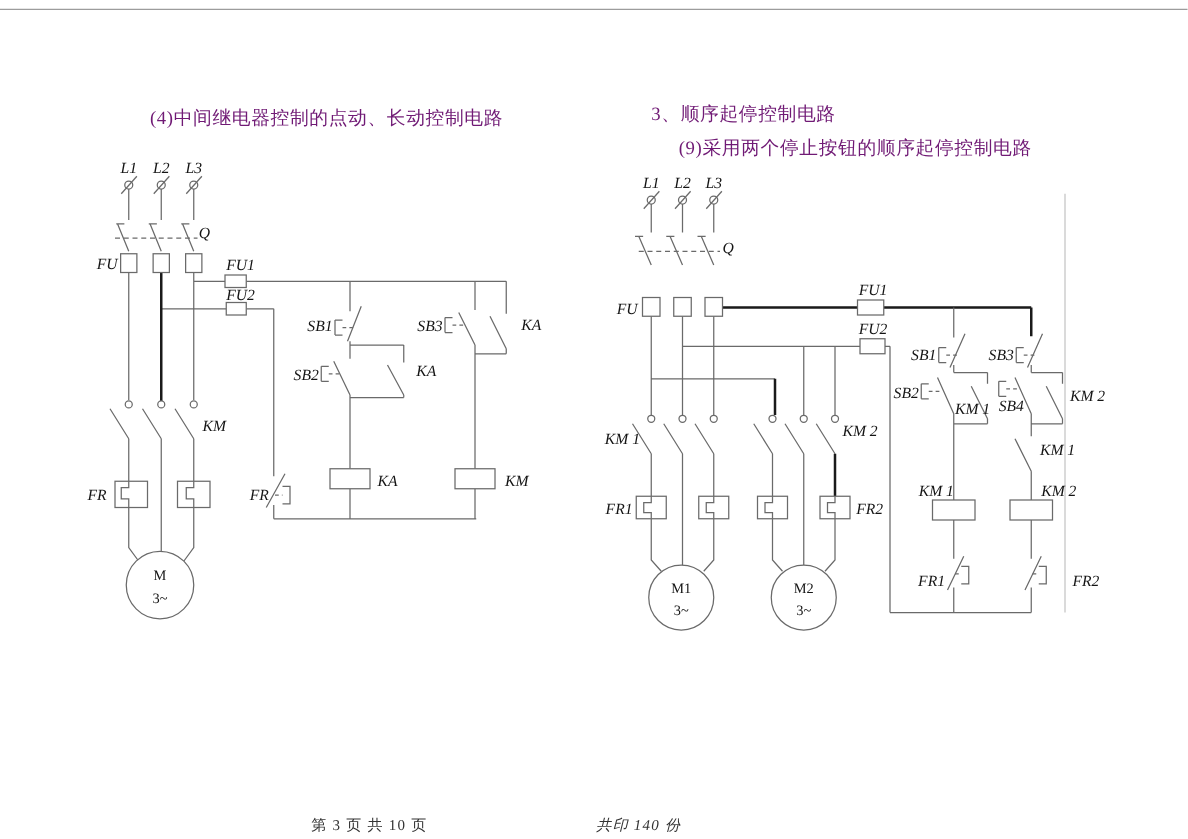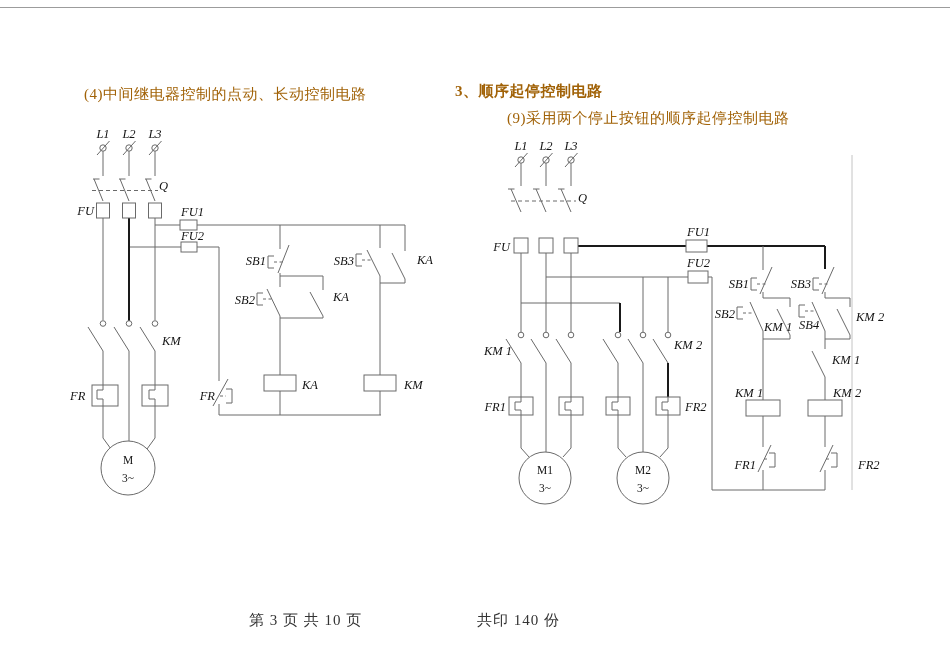--- a/index.html
+++ b/index.html
@@ -1,41 +1,41 @@
 <!DOCTYPE html>
 <html><head>
 <meta charset="utf-8">
 <style>
   html,body{margin:0;padding:0;}
   body{width:950px;height:671px;background:#ffffff;position:relative;overflow:hidden;
        font-family:"Liberation Serif",serif;}
   .top-rule{position:absolute;left:0;top:7px;width:950px;height:1px;background:#9c9c9c;}
-  .heading{position:absolute;font-size:15px;color:#a16207;white-space:nowrap;letter-spacing:0.5px;}
-  .footer{position:absolute;font-size:15px;color:#333;white-space:nowrap;letter-spacing:1px;}
+  .heading{position:absolute;font-size:15px;color:#701a75;white-space:nowrap;letter-spacing:0.5px;margin-left:36px;}
+  .footer{position:absolute;font-size:12px;color:#333;white-space:nowrap;letter-spacing:1px;margin-top:41px;}
   svg{position:absolute;left:0;top:0;}
   .w{stroke:#6a6a6a;stroke-width:1;fill:none;}
   .wb{stroke:#1a1a1a;stroke-width:2;fill:none;}
   .dash{stroke:#6a6a6a;stroke-width:1;fill:none;stroke-dasharray:4,3;}
   .adash{stroke:#6a6a6a;stroke-width:1;fill:none;stroke-dasharray:3,2.5;}
   .box{stroke:#6a6a6a;stroke-width:1;fill:#ffffff;}
   .node{stroke:#6a6a6a;stroke-width:1;fill:#ffffff;}
   .rule{stroke:#c4c4c4;stroke-width:1;fill:none;}
   text{font-family:"Liberation Serif",serif;}
   .lbl{font-style:italic;font-size:12.5px;fill:#141414;}
   .mot{font-size:11.5px;fill:#141414;text-anchor:middle;}
   .mid{text-anchor:middle;}
   .end{text-anchor:end;}
 </style>
 </head>
 <body>
 
 <div class="top-rule"></div>
 
 <div class="heading" style="left:84px;top:85px;">(4)中间继电器控制的点动、长动控制电路</div>
-<div class="heading" style="left:455px;top:82px;font-weight:bold;">3、顺序起停控制电路</div>
+<div class="heading" style="left:485px;top:82px;">3、顺序起停控制电路</div>
 <div class="heading" style="left:507px;top:109px;">(9)采用两个停止按钮的顺序起停控制电路</div>
 
 <svg width="950" height="671" viewBox="0 0 950 671">
 
   <g>
 
     <path class="w" d="
       M103,151 V176 M129,151 V176 M155,151 V176
       M93,179 H99.5 M119,179 H125.5 M145,179 H151.5
       M94,179 L103,201 M120,179 L129,201 M146,179 L155,201
@@ -246,13 +246,13 @@
     <text class="lbl end" x="756" y="469">FR1</text>
     <text class="lbl" x="858" y="469">FR2</text>
     <text class="mot" x="545" y="474">M1</text>
     <text class="mot" x="545" y="492">3~</text>
     <text class="mot" x="643" y="474">M2</text>
     <text class="mot" x="643" y="492">3~</text>
   </g>
 </svg>
 
 <div class="footer" style="left:249px;top:611px;">第 3 页 共 10 页</div>
-<div class="footer" style="left:477px;top:611px;">共印 140 份</div>
+<div class="footer" style="left:477px;top:611px;font-style:italic;">共印 140 份</div>
 
 </body></html>

